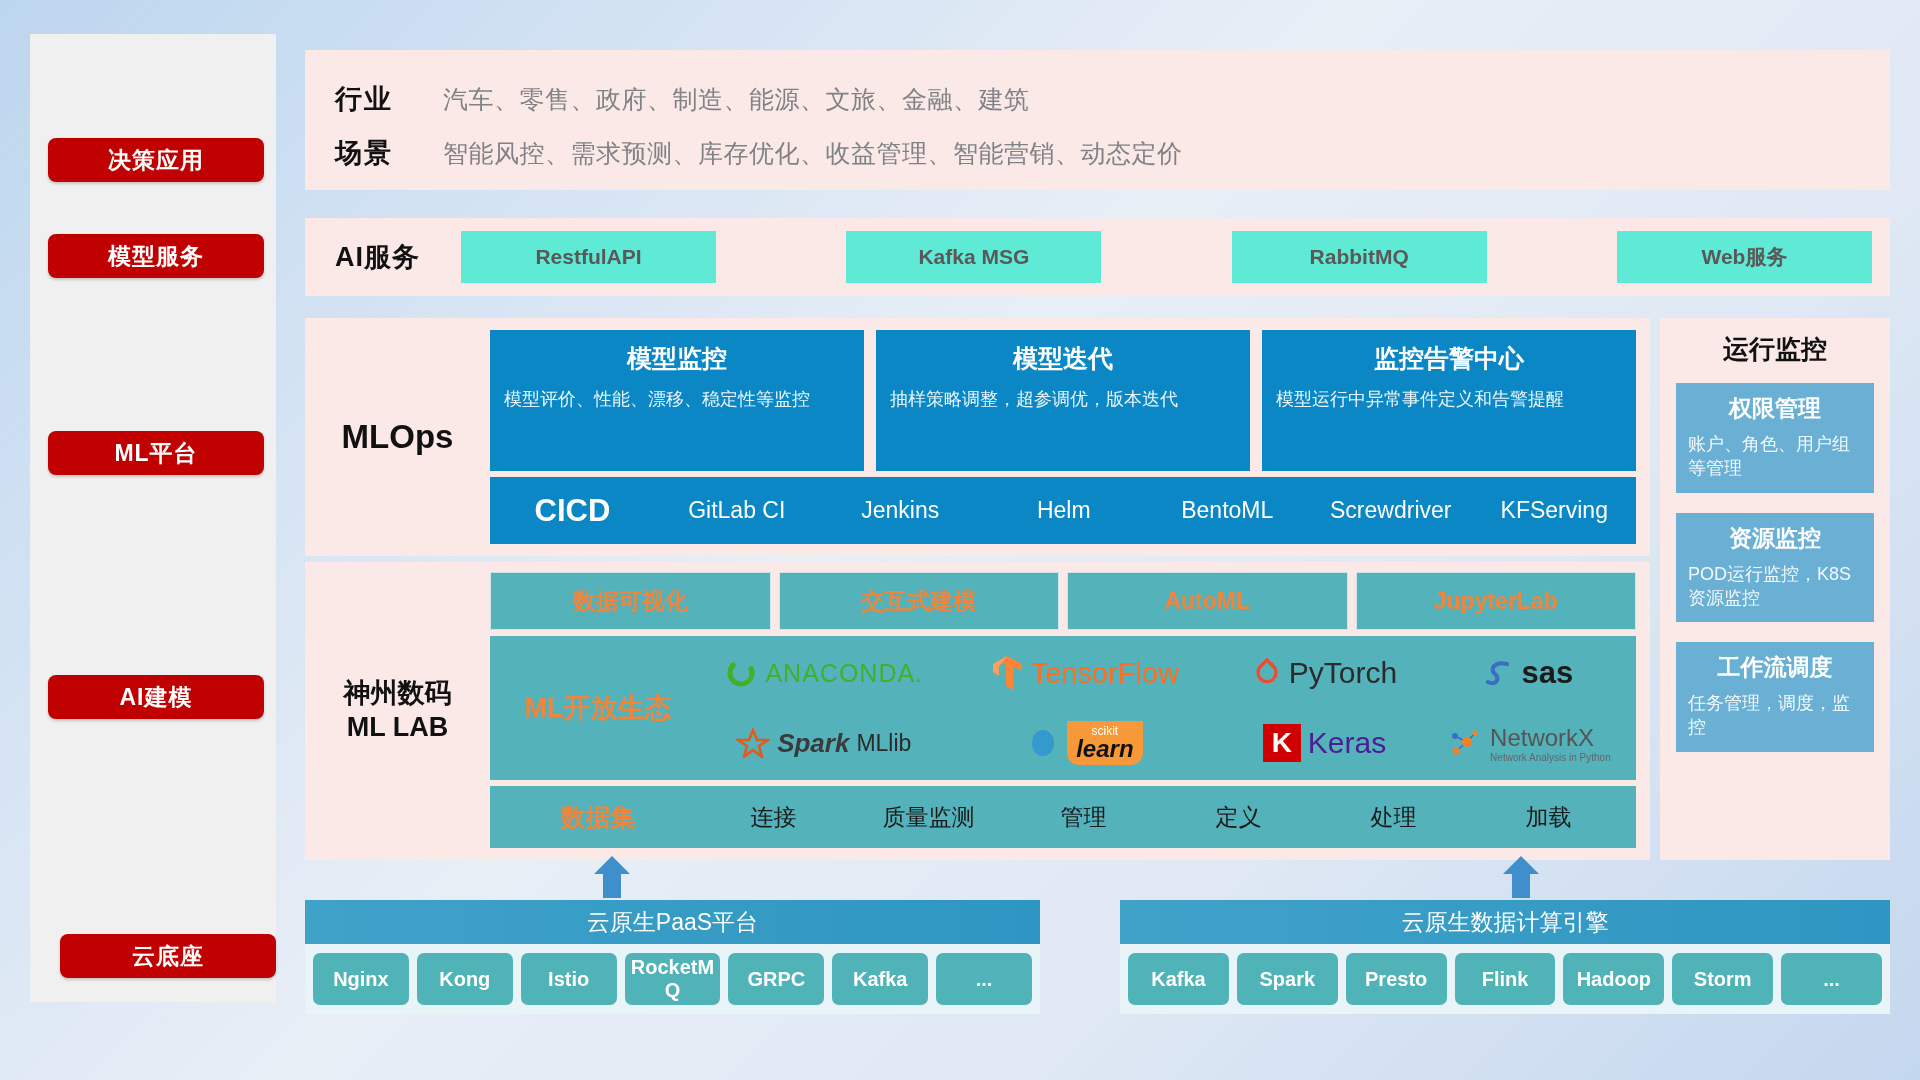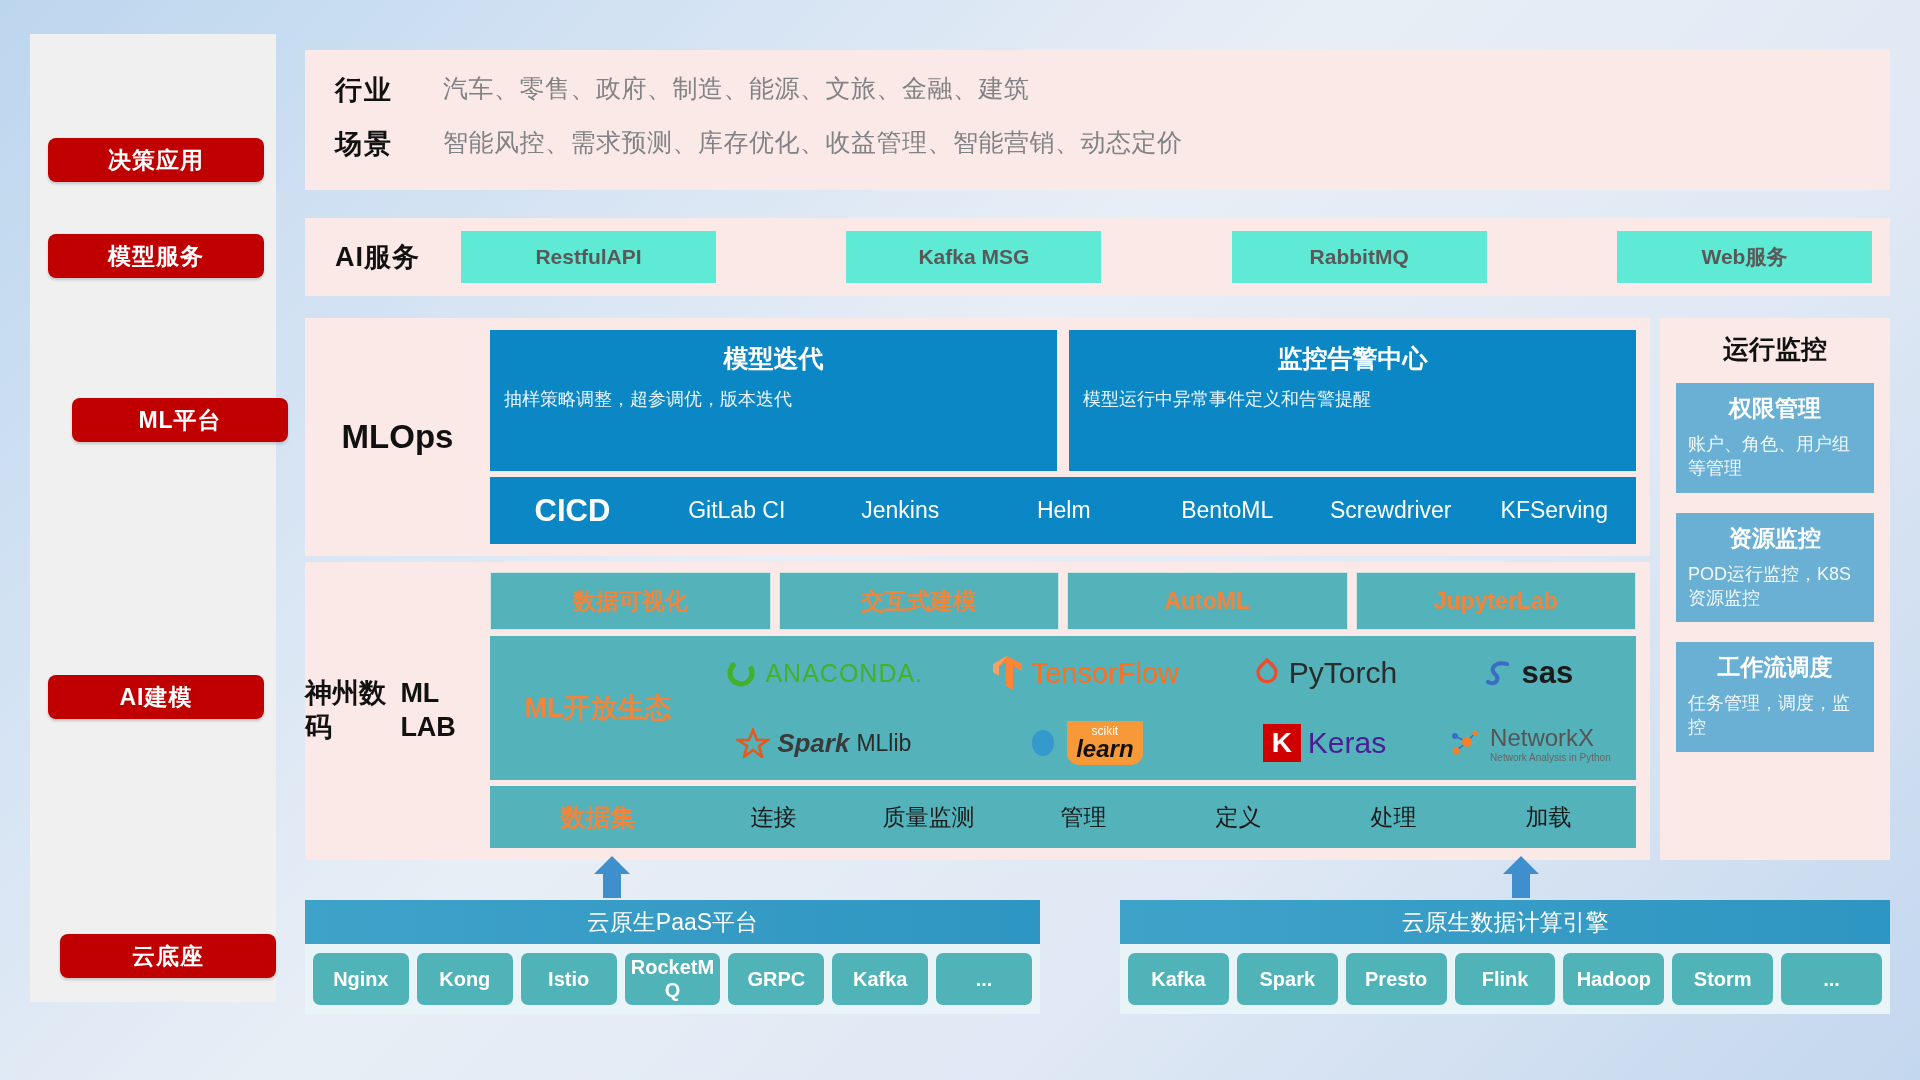--- a/index.html
+++ b/index.html
@@ -20,35 +20,35 @@
   .rail-btn {
     position: absolute; left: 18px; width: 216px; height: 44px;
     background: #c00000; border-radius: 8px;
     color: #fff; font-weight: bold; font-size: 23px;
     display: flex; align-items: center; justify-content: center;
     box-shadow: 0 2px 3px rgba(0,0,0,0.18);
     letter-spacing: 1px;
   }
   .rail-0 { top: 80px; margin-top: 24px; }
   .rail-1 { top: 200px; }
-  .rail-2 { top: 364px; margin-left: 24px; }
+  .rail-2 { top: 397px; }
   .rail-3 { top: 641px; }
   .rail-4 { top: 900px; }
 
   
   .main { position: absolute; left: 305px; top: 0; width: 1585px; height: 1080px; }
 
   .pink { background: #fbe9e7; }
 
   
   .row-industry {
     position: absolute; left: 0; top: 50px; width: 1585px; height: 140px;
     padding: 22px 0 0 30px;
   }
-  .ind-line { display: flex; height: 54px; }
+  .ind-line { display: flex; align-items: center; height: 54px; }
   .ind-label {
     width: 108px; font-size: 27px; font-weight: bold; color: #111;
     letter-spacing: 2px;
   }
   .ind-value { font-size: 25px; color: #808285; letter-spacing: 0.5px; }
 
   
   .row-ai {
     position: absolute; left: 0; top: 218px; width: 1585px; height: 78px;
     display: flex; align-items: center; padding-left: 30px;
@@ -87,21 +87,21 @@
     flex: 1; font-size: 23px; text-align: center;
     overflow-wrap: break-word; line-height: 1.45; padding: 0 4px;
   }
 
   
   .row-lab {
     position: absolute; left: 0; top: 562px; width: 1345px; height: 298px;
     display: flex; align-items: stretch;
   }
   .lab-label {
-    width: 185px; display: flex; flex-direction: row;
+    width: 185px; display: flex; flex-direction: column;
     align-items: center; justify-content: center;
     font-size: 27px; font-weight: bold; color: #111; line-height: 1.25;
   }
   .lab-right { flex: 1; padding: 10px 14px 10px 0; display: flex; flex-direction: column; gap: 6px; }
   .lab-tools { display: flex; gap: 8px; height: 58px; }
   .lab-tool {
     flex: 1; background: #53b2ba; border: 1px solid #cfe6e8;
     display: flex; align-items: center; justify-content: center;
     color: #f0853c; font-size: 23px; font-weight: bold;
   }
@@ -198,20 +198,24 @@
         <div class="ai-box">Kafka MSG</div>
         <div class="ai-box">RabbitMQ</div>
         <div class="ai-box">Web服务</div>
       </div>
     </div>
 
     <div class="row-mlops pink">
       <div class="mlops-label">MLOps</div>
       <div class="mlops-right">
         <div class="mlops-cards">
+          <div class="mlops-card">
+            <h4>模型监控</h4>
+            <p>模型评价、性能、漂移、稳定性等监控</p>
+          </div>
           <div class="mlops-card">
             <h4>模型迭代</h4>
             <p>抽样策略调整，超参调优，版本迭代</p>
           </div>
           <div class="mlops-card">
             <h4>监控告警中心</h4>
             <p>模型运行中异常事件定义和告警提醒</p>
           </div>
         </div>
         <div class="cicd-bar">

